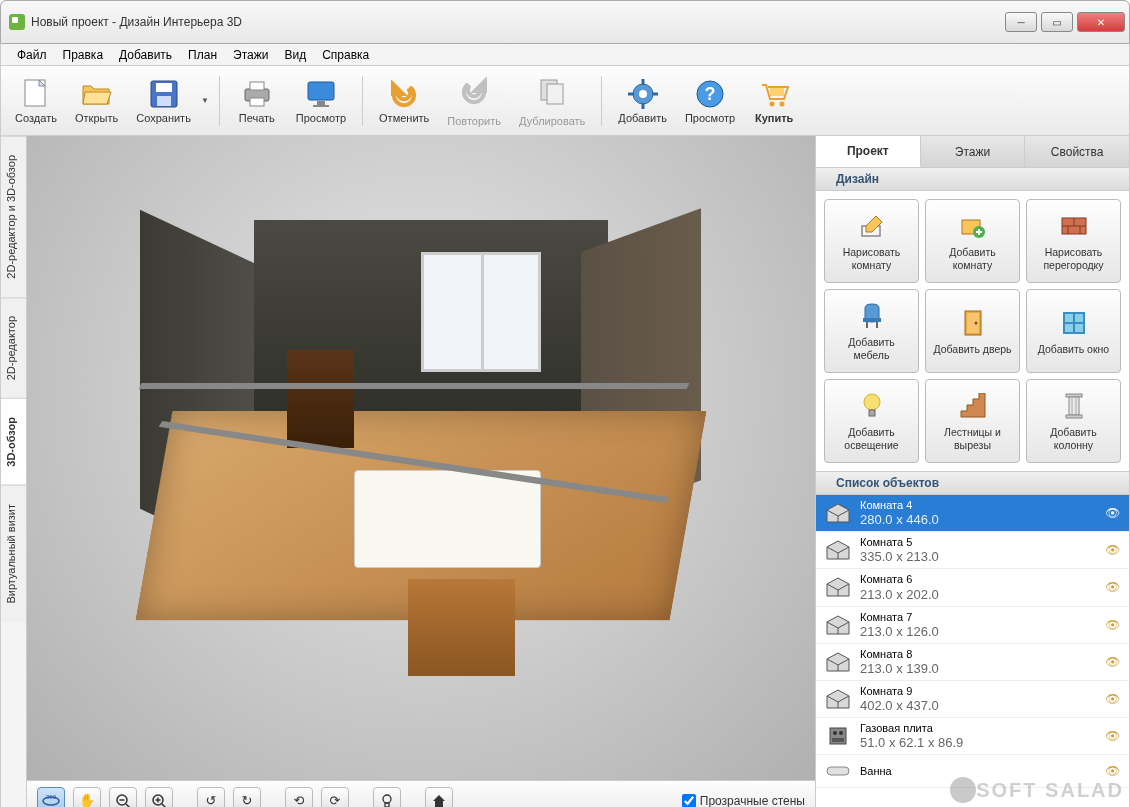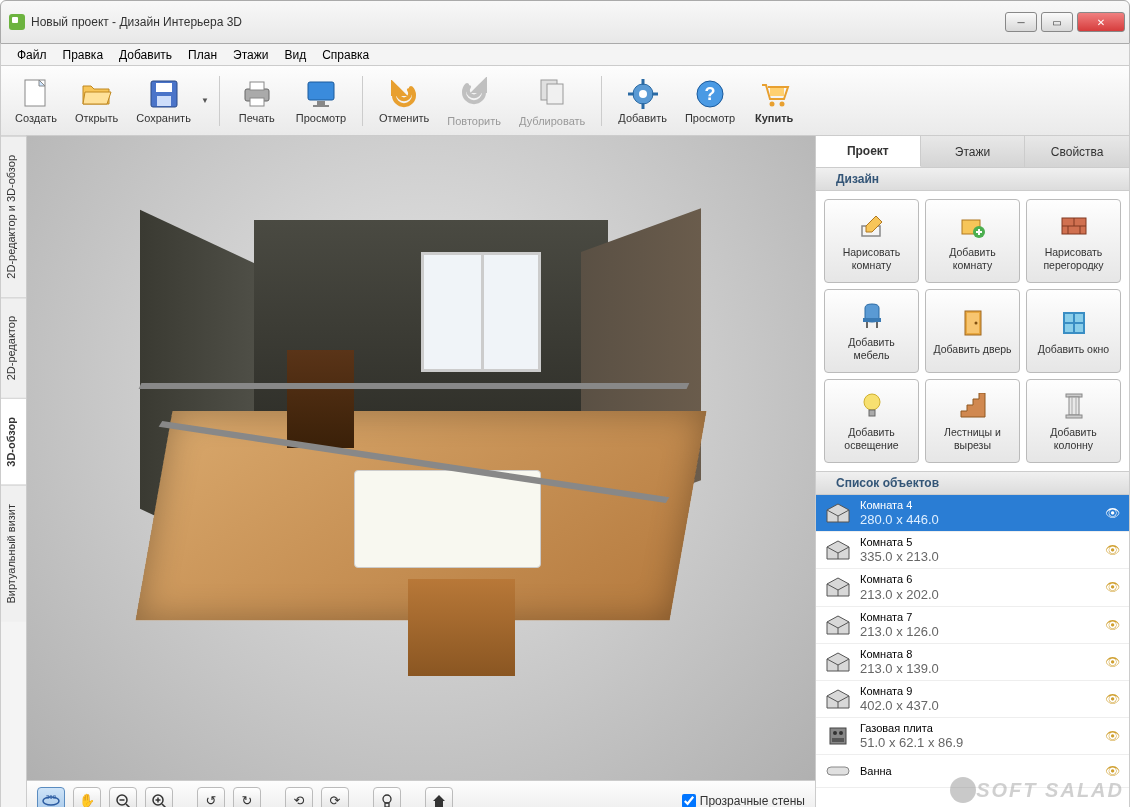--- a/index.html
+++ b/index.html
@@ -81,21 +81,21 @@
 .list-row.selected { background: #2a7dd4; color: #fff; }
 .list-row .obj-ico { width: 28px; height: 24px; margin-right: 8px; display: flex; align-items: center; justify-content: center; }
 .list-row .obj-txt { flex: 1; }
 .list-row .obj-name { font-size: 11px; line-height: 1.2; }
 .list-row .obj-dim { font-size: 13px; color: #666; }
 .list-row.selected .obj-dim { color: #dfefff; }
 .list-row .eye { width: 16px; color: #d0a030; font-size: 12px; }
 .list-row.selected .eye { color: #fff; }
 
 
-.watermark { position: absolute; right: 6px; bottom: 4px; font-size: 20px; color: #999; font-weight: bold; letter-spacing: 2px; opacity: 0.45; display:flex; align-items:center; pointer-events:none;font-style:italic; }
+.watermark { position: absolute; right: 6px; bottom: 4px; font-size: 20px; color: #999; font-weight: bold; letter-spacing: 2px; opacity: 0.45; display:flex; align-items:center; pointer-events:none; }
 .watermark .wm-ico { width: 26px; height: 26px; border-radius: 50%; background: #888; position: relative; }
 
 
 svg { display: block; }
 
 
 .object-list::-webkit-scrollbar { width: 16px; }
 .object-list::-webkit-scrollbar-track { background: #f0f0f0; }
 .object-list::-webkit-scrollbar-thumb { background: #c0c0c0; border: 1px solid #aaa; }
 </style>

